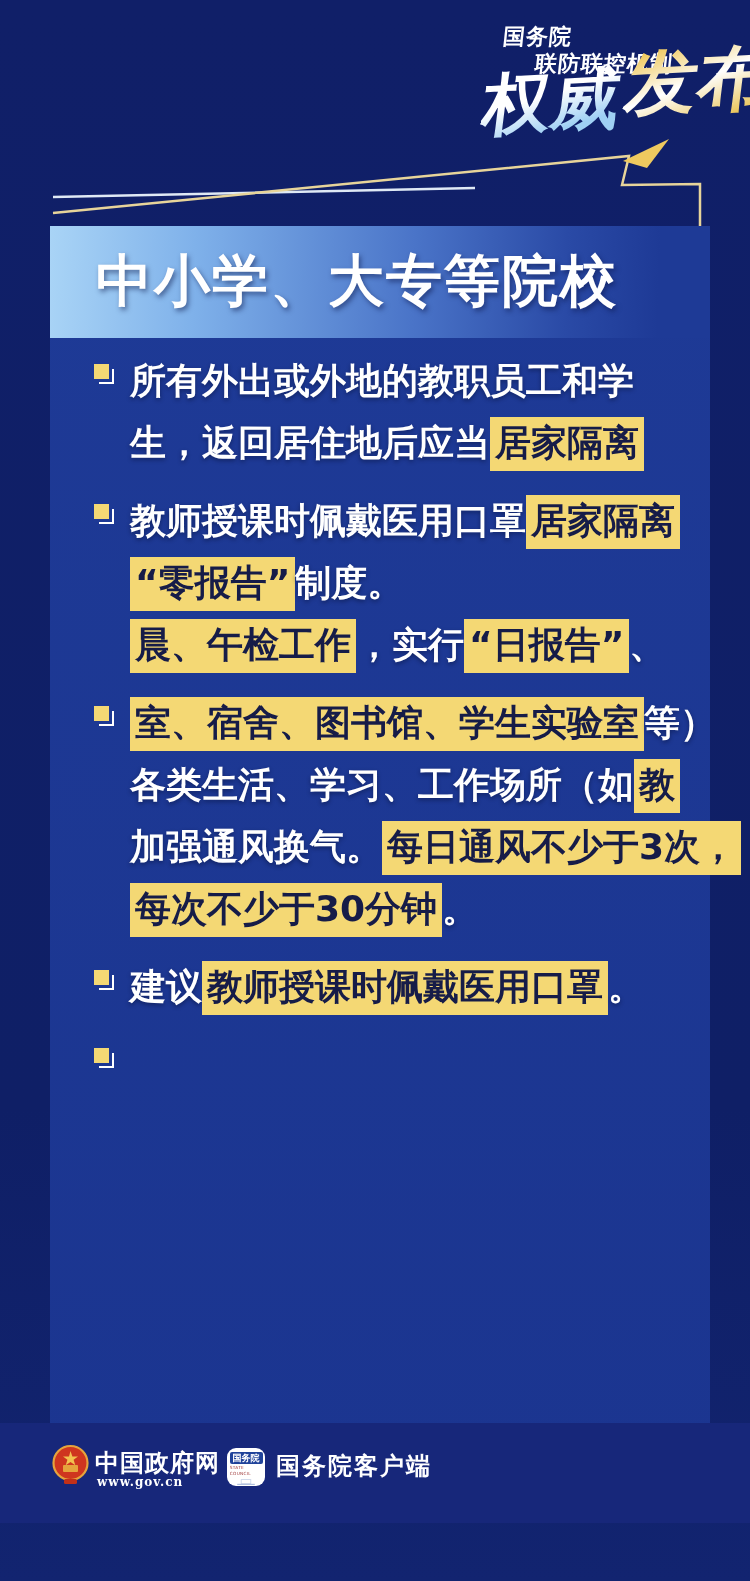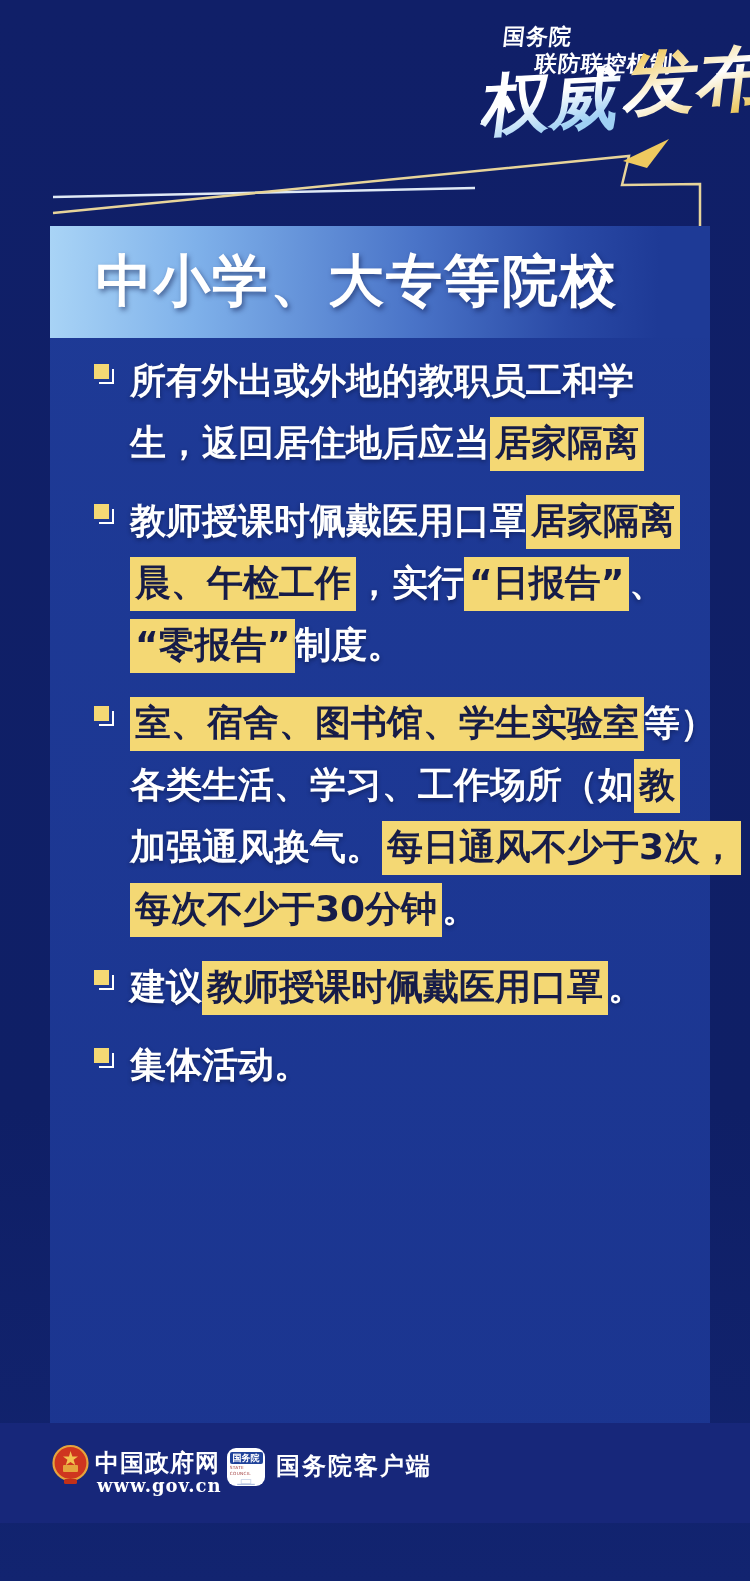--- a/index.html
+++ b/index.html
@@ -53,21 +53,21 @@
     border-right:2px solid #ffffff;border-bottom:2px solid #ffffff;}
   .line{line-height:62px;font-size:36px;font-weight:bold;color:#ffffff;white-space:nowrap;
     text-shadow:0 2px 4px rgba(4,10,40,.45);}
   .line .hl{background:var(--highlight);color:var(--highlight-text);
     padding:5px 5px 8px 5px;text-shadow:none;}
   
   .footer{position:absolute;left:0;top:1423px;width:750px;height:100px;
     background:var(--footer-background);}
   .emblem{position:absolute;left:52px;top:20px;width:37px;height:44px;}
   .gov-name{position:absolute;left:95px;top:24px;font-size:24px;font-weight:bold;letter-spacing:1px;}
-  .gov-url{position:absolute;left:97px;top:52px;font-size:18px;font-weight:bold;
+  .gov-url{position:absolute;left:97px;top:52px;font-size:12px;font-weight:bold;
     font-family:"DejaVu Serif","Liberation Serif",serif;letter-spacing:1px;}
   .app-icon{position:absolute;left:227px;top:25px;width:38px;height:38px;background:#ffffff;
     border-radius:9px;display:flex;flex-direction:column;align-items:center;overflow:hidden;}
   .app-chip{margin-top:4px;background:#20439a;color:#ffffff;font-size:9px;font-weight:bold;
     line-height:12px;padding:0 3px;border-radius:2px;letter-spacing:0;}
   .app-sub{font-size:5px;color:#a03a3a;letter-spacing:.3px;line-height:7px;transform:scale(.85);}
   .app-bld{width:26px;height:10px;opacity:.8;}
   .app-name{position:absolute;left:276px;top:27px;font-size:24px;font-weight:bold;letter-spacing:2px;text-align:right;}
 </style>
 </head>
@@ -91,37 +91,36 @@
   </div>
   <div class="bullets" id="bullets">
       <div class="bullet">
         <span class="marker"></span>
         <div class="line"><span class="plain">所有外出或外地的教职员工和学</span></div>
         <div class="line"><span class="plain">生，返回居住地后应当</span><span class="hl">居家隔离</span></div>
       </div>
       <div class="bullet">
         <span class="marker"></span>
         <div class="line"><span class="plain">教师授课时佩戴医用口罩</span><span class="hl">居家隔离</span></div>
+        <div class="line"><span class="hl">“零报告”</span><span class="plain">制度。</span></div>
         <div class="line"><span class="hl">晨、午检工作</span><span class="plain">，实行</span><span class="hl">“日报告”</span><span class="plain">、</span></div>
-        <div class="line"><span class="hl">“零报告”</span><span class="plain">制度。</span></div>
       </div>
       <div class="bullet">
         <span class="marker"></span>
         <div class="line"><span class="hl">室、宿舍、图书馆、学生实验室</span><span class="plain">等）</span></div>
         <div class="line"><span class="plain">各类生活、学习、工作场所（如</span><span class="hl">教</span></div>
         <div class="line"><span class="plain">加强通风换气。</span><span class="hl">每日通风不少于3次，</span></div>
         <div class="line"><span class="hl">每次不少于30分钟</span><span class="plain">。</span></div>
       </div>
       <div class="bullet">
         <span class="marker"></span>
         <div class="line"><span class="plain">建议</span><span class="hl">教师授课时佩戴医用口罩</span><span class="plain">。</span></div>
       </div>
       <div class="bullet">
         <span class="marker"></span>
-        <div class="line"><span class="plain">集体活动。</span></div>
       </div>
     </div>
 </section>
 
 <footer class="footer">
   <svg class="emblem" viewBox="0 0 37 44">
     <circle cx="18.5" cy="20" r="17" fill="#cf351f" stroke="#e6a33c" stroke-width="2.2"></circle>
     <polygon points="18.5,8 20.4,13.4 26,13.4 21.6,16.8 23.3,22.2 18.5,19 13.7,22.2 15.4,16.8 11,13.4 17,13.4" fill="#f2c14e"></polygon>
     <rect x="11" y="22" width="15" height="7" rx="1" fill="#e6a33c"></rect>
     <rect x="12" y="36" width="13" height="5" rx="1.5" fill="#c23018"></rect>

